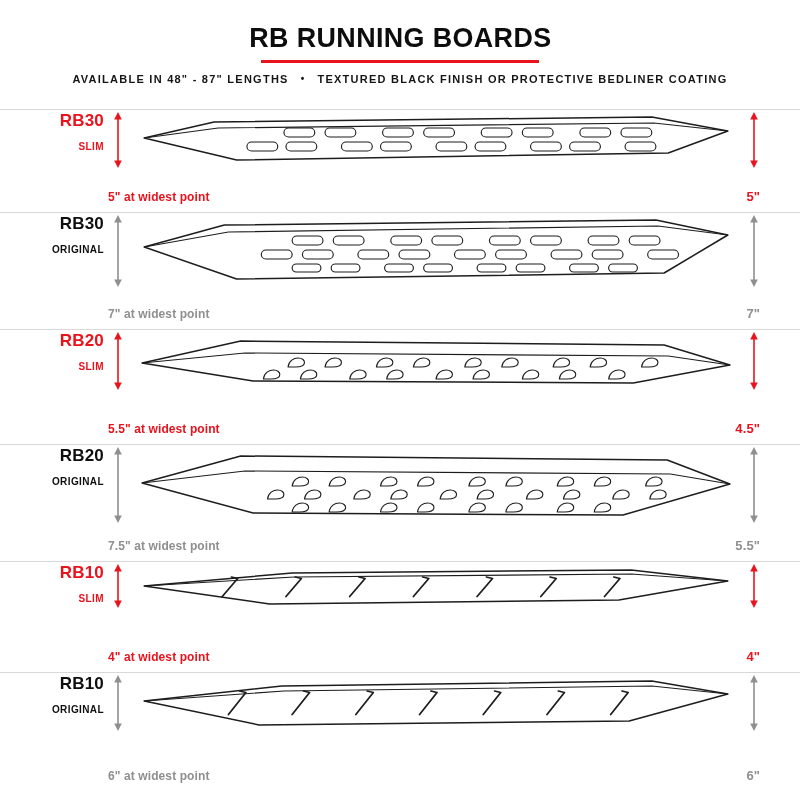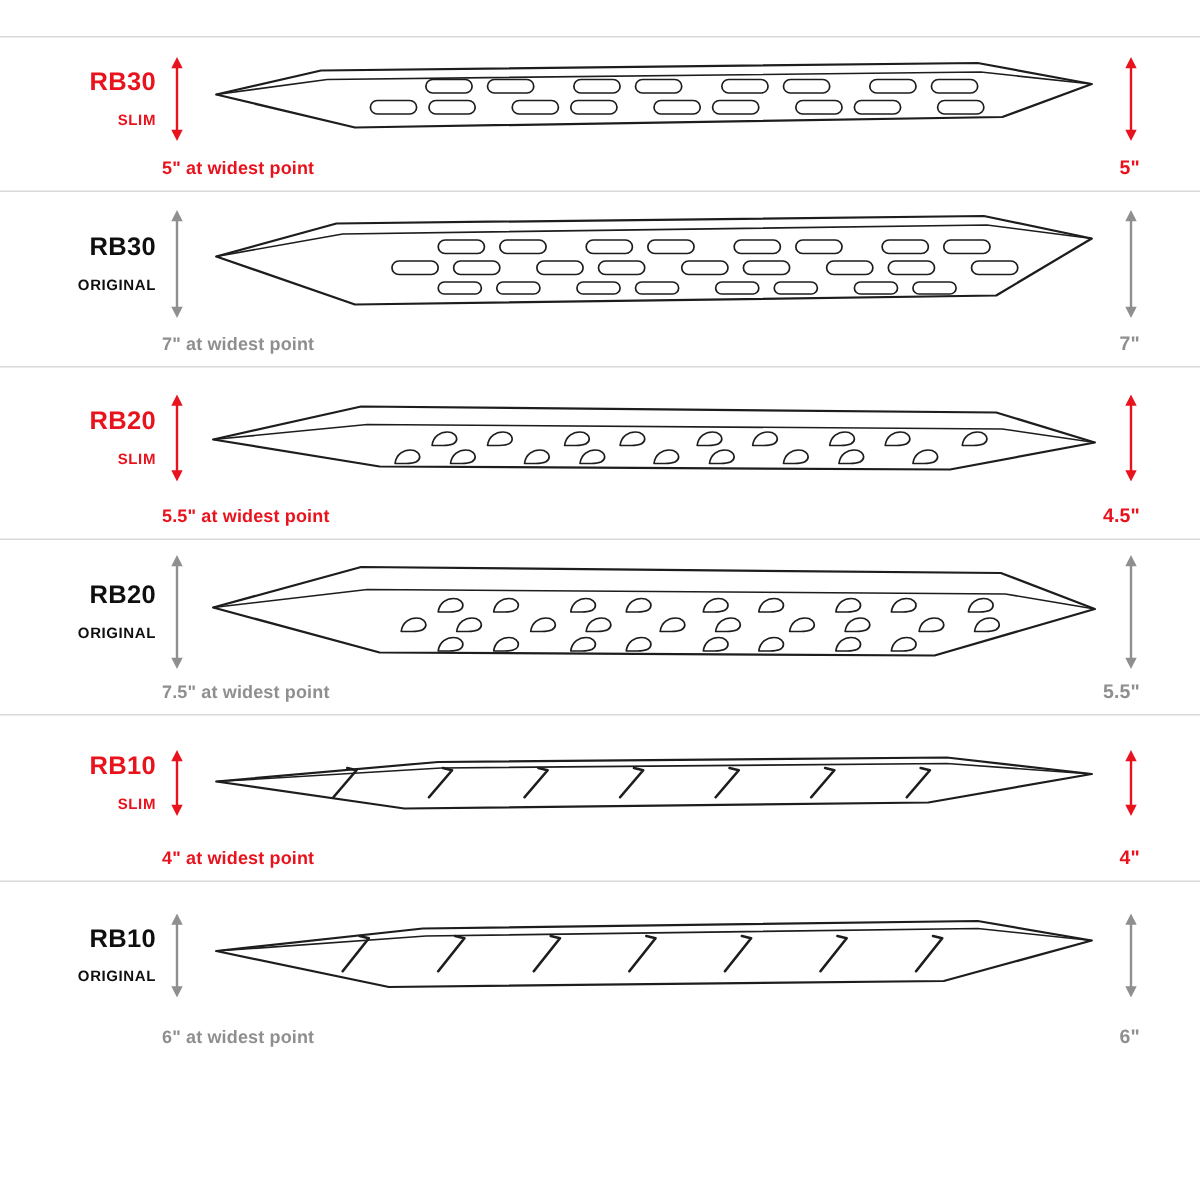--- a/index.html
+++ b/index.html
@@ -9,41 +9,48 @@
   
   .header{text-align:center;padding-top:22px;}
   .title{display:inline-block;font-size:28px;font-weight:800;letter-spacing:.4px;color:#0d0d0d;transform:scaleX(.96);transform-origin:center;}
   .rule{width:278px;height:3px;background:#e8131d;margin:6px auto 10px auto;}
   .subtitle{font-size:11px;font-weight:700;letter-spacing:1.25px;color:#151515;}
   .subtitle .sep{display:inline-block;margin:0 12px;font-size:10px;position:relative;top:-1px;}
 
   
   .rows{margin-top:24px;}
   .row{position:relative;border-top:1px solid #d9d9d9;}
-  .row-main{position:absolute;left:40px;right:40px;top:2px;bottom:22px;display:flex;align-items:center;gap:8px;}
+  .row-main{position:absolute;left:40px;right:40px;top:2px;bottom:22px;display:flex;align-items:flex-start;gap:8px;}
   .label{width:64px;flex:none;text-align:right;line-height:1.05;}
   .model{font-size:17px;font-weight:800;letter-spacing:.2px;}
   .variant{font-size:10px;font-weight:700;letter-spacing:.4px;margin-top:12px;}
   .dim{flex:none;display:flex;align-items:center;}
   .art{flex:1;min-width:0;padding:0 6px;}
   .art svg{display:block;width:100%;}
   .note{position:absolute;bottom:8px;font-size:12px;font-weight:700;letter-spacing:.1px;}
   .note-width{left:108px;}
   .note-height{right:40px;font-size:13px;text-align:right;}
 
   .theme-slim .model,.theme-slim .variant,.theme-slim .note{color:#e8131d;}
   .theme-slim .dim{color:#e8131d;}
   .theme-original .model,.theme-original .variant{color:#0f0f0f;}
   .theme-original .note,.theme-original .dim{color:#8f8f8f;}
 </style>
 </head>
 <body>
 
 <div class="page">
 
+  <div class="header">
+    <div class="title">RB RUNNING BOARDS</div>
+    <div class="rule"></div>
+    <div class="subtitle">
+      <span>AVAILABLE IN 48" - 87" LENGTHS</span><span class="sep">•</span><span>TEXTURED BLACK FINISH OR PROTECTIVE BEDLINER COATING</span>
+    </div>
+  </div>
 
   <div class="rows">
 
     <section class="row theme-slim" style="height:102px">
       <div class="row-main">
         <div class="label">
           <div class="model">RB30</div>
           <div class="variant">SLIM</div>
         </div>
         <div class="dim">

